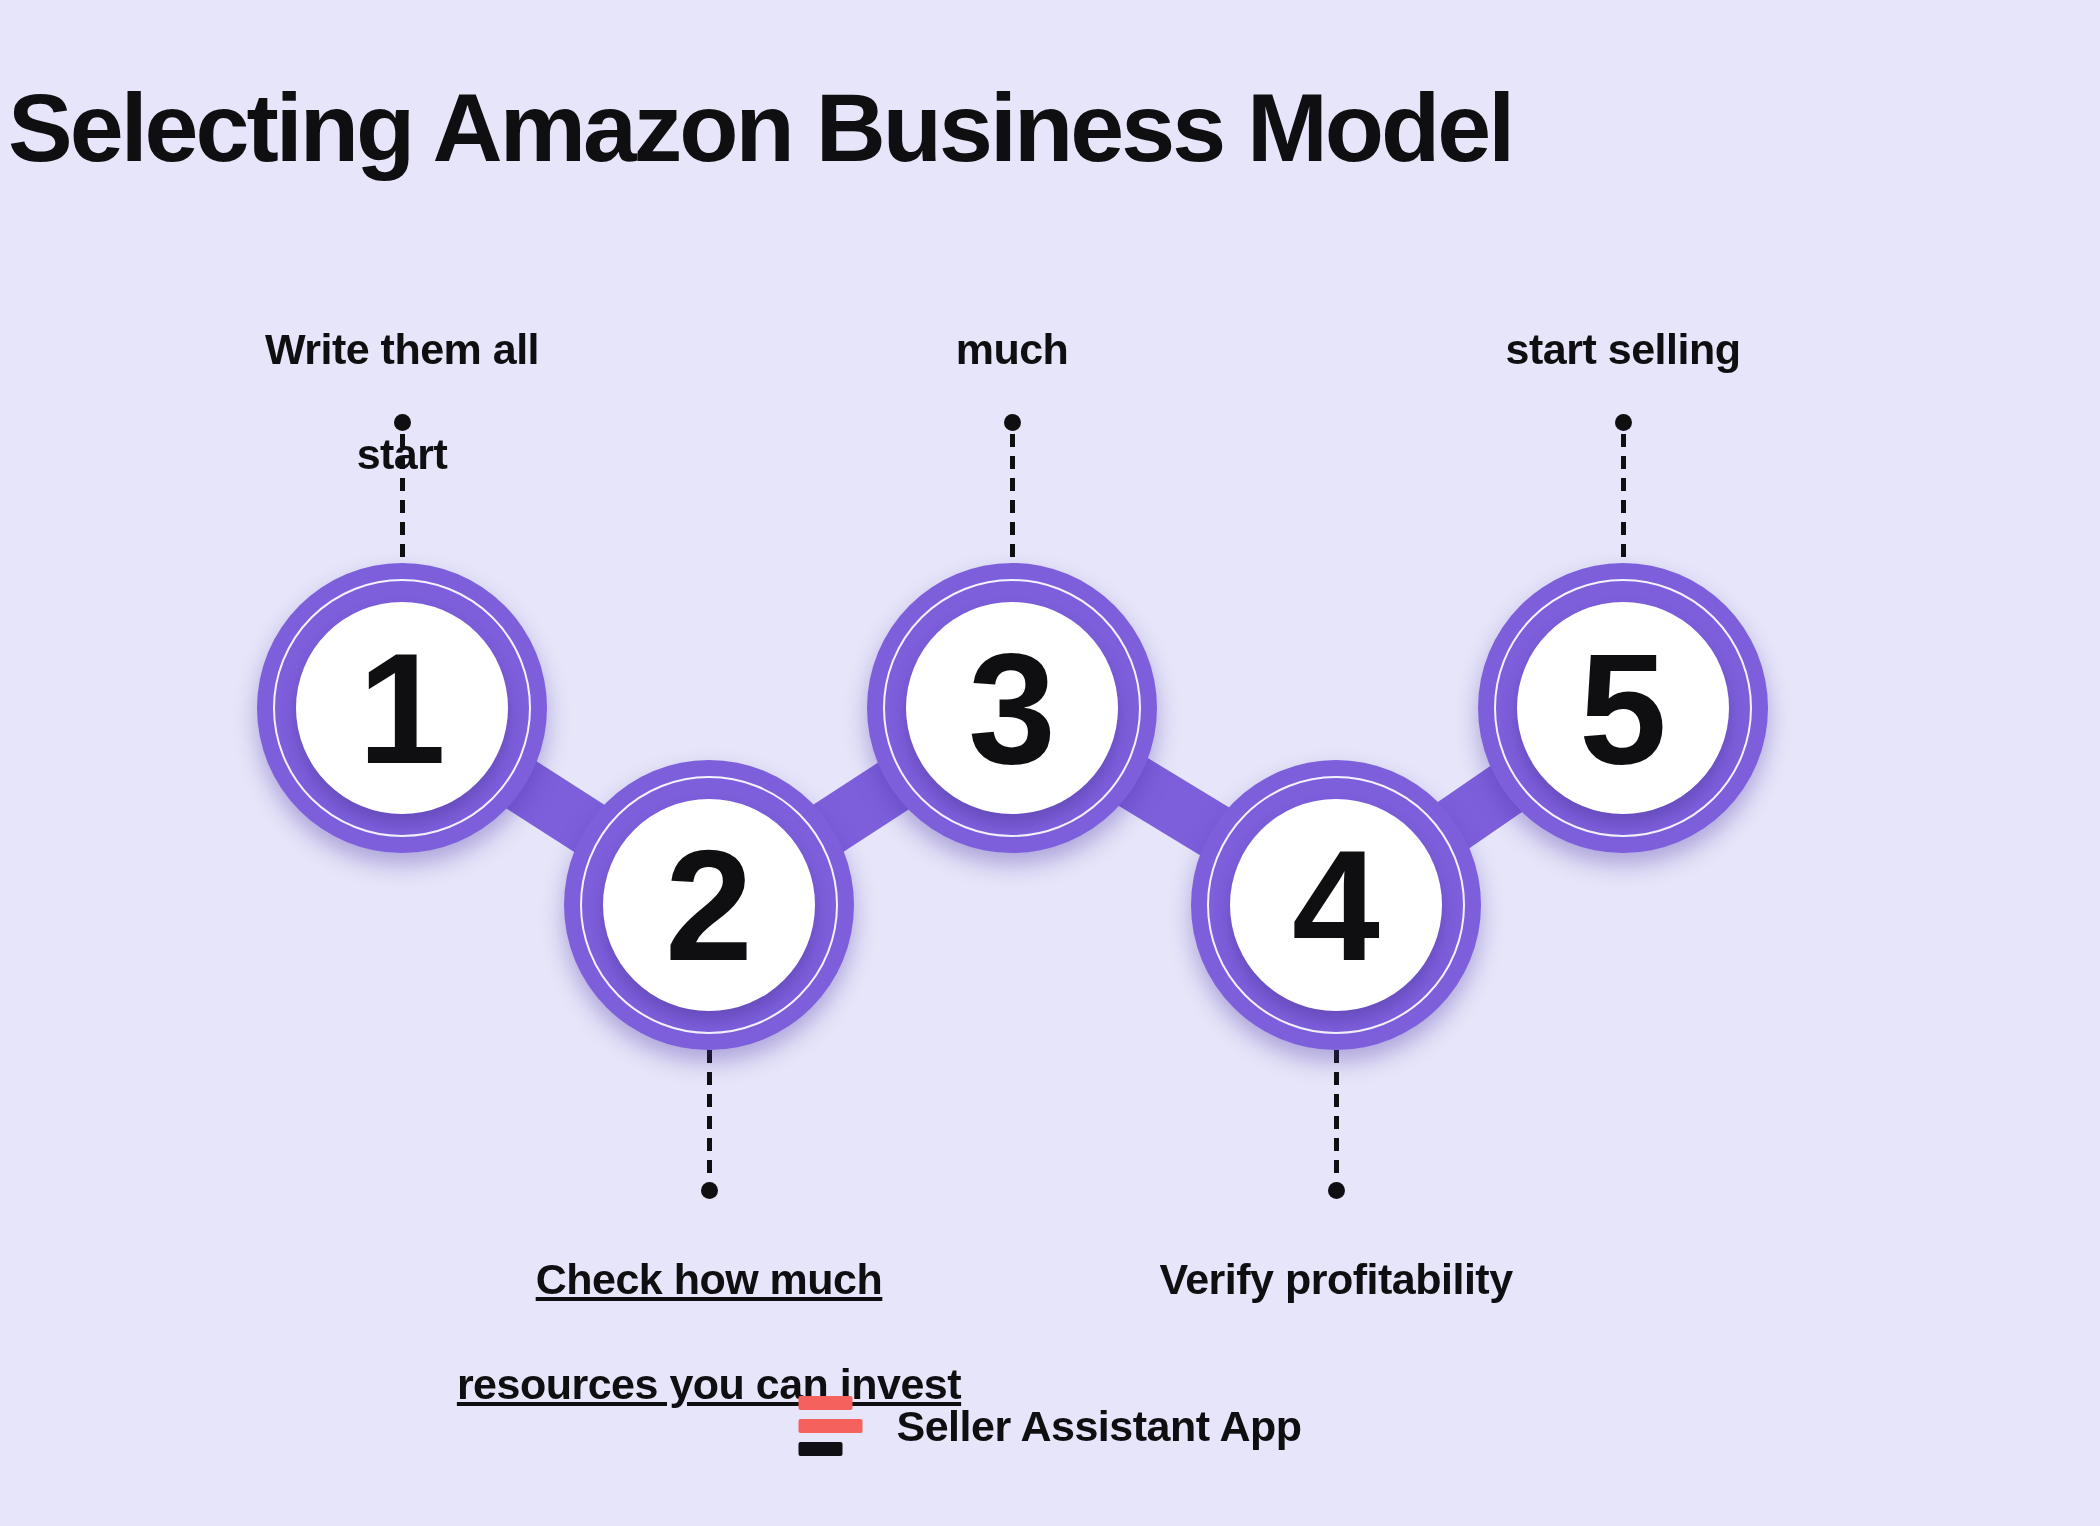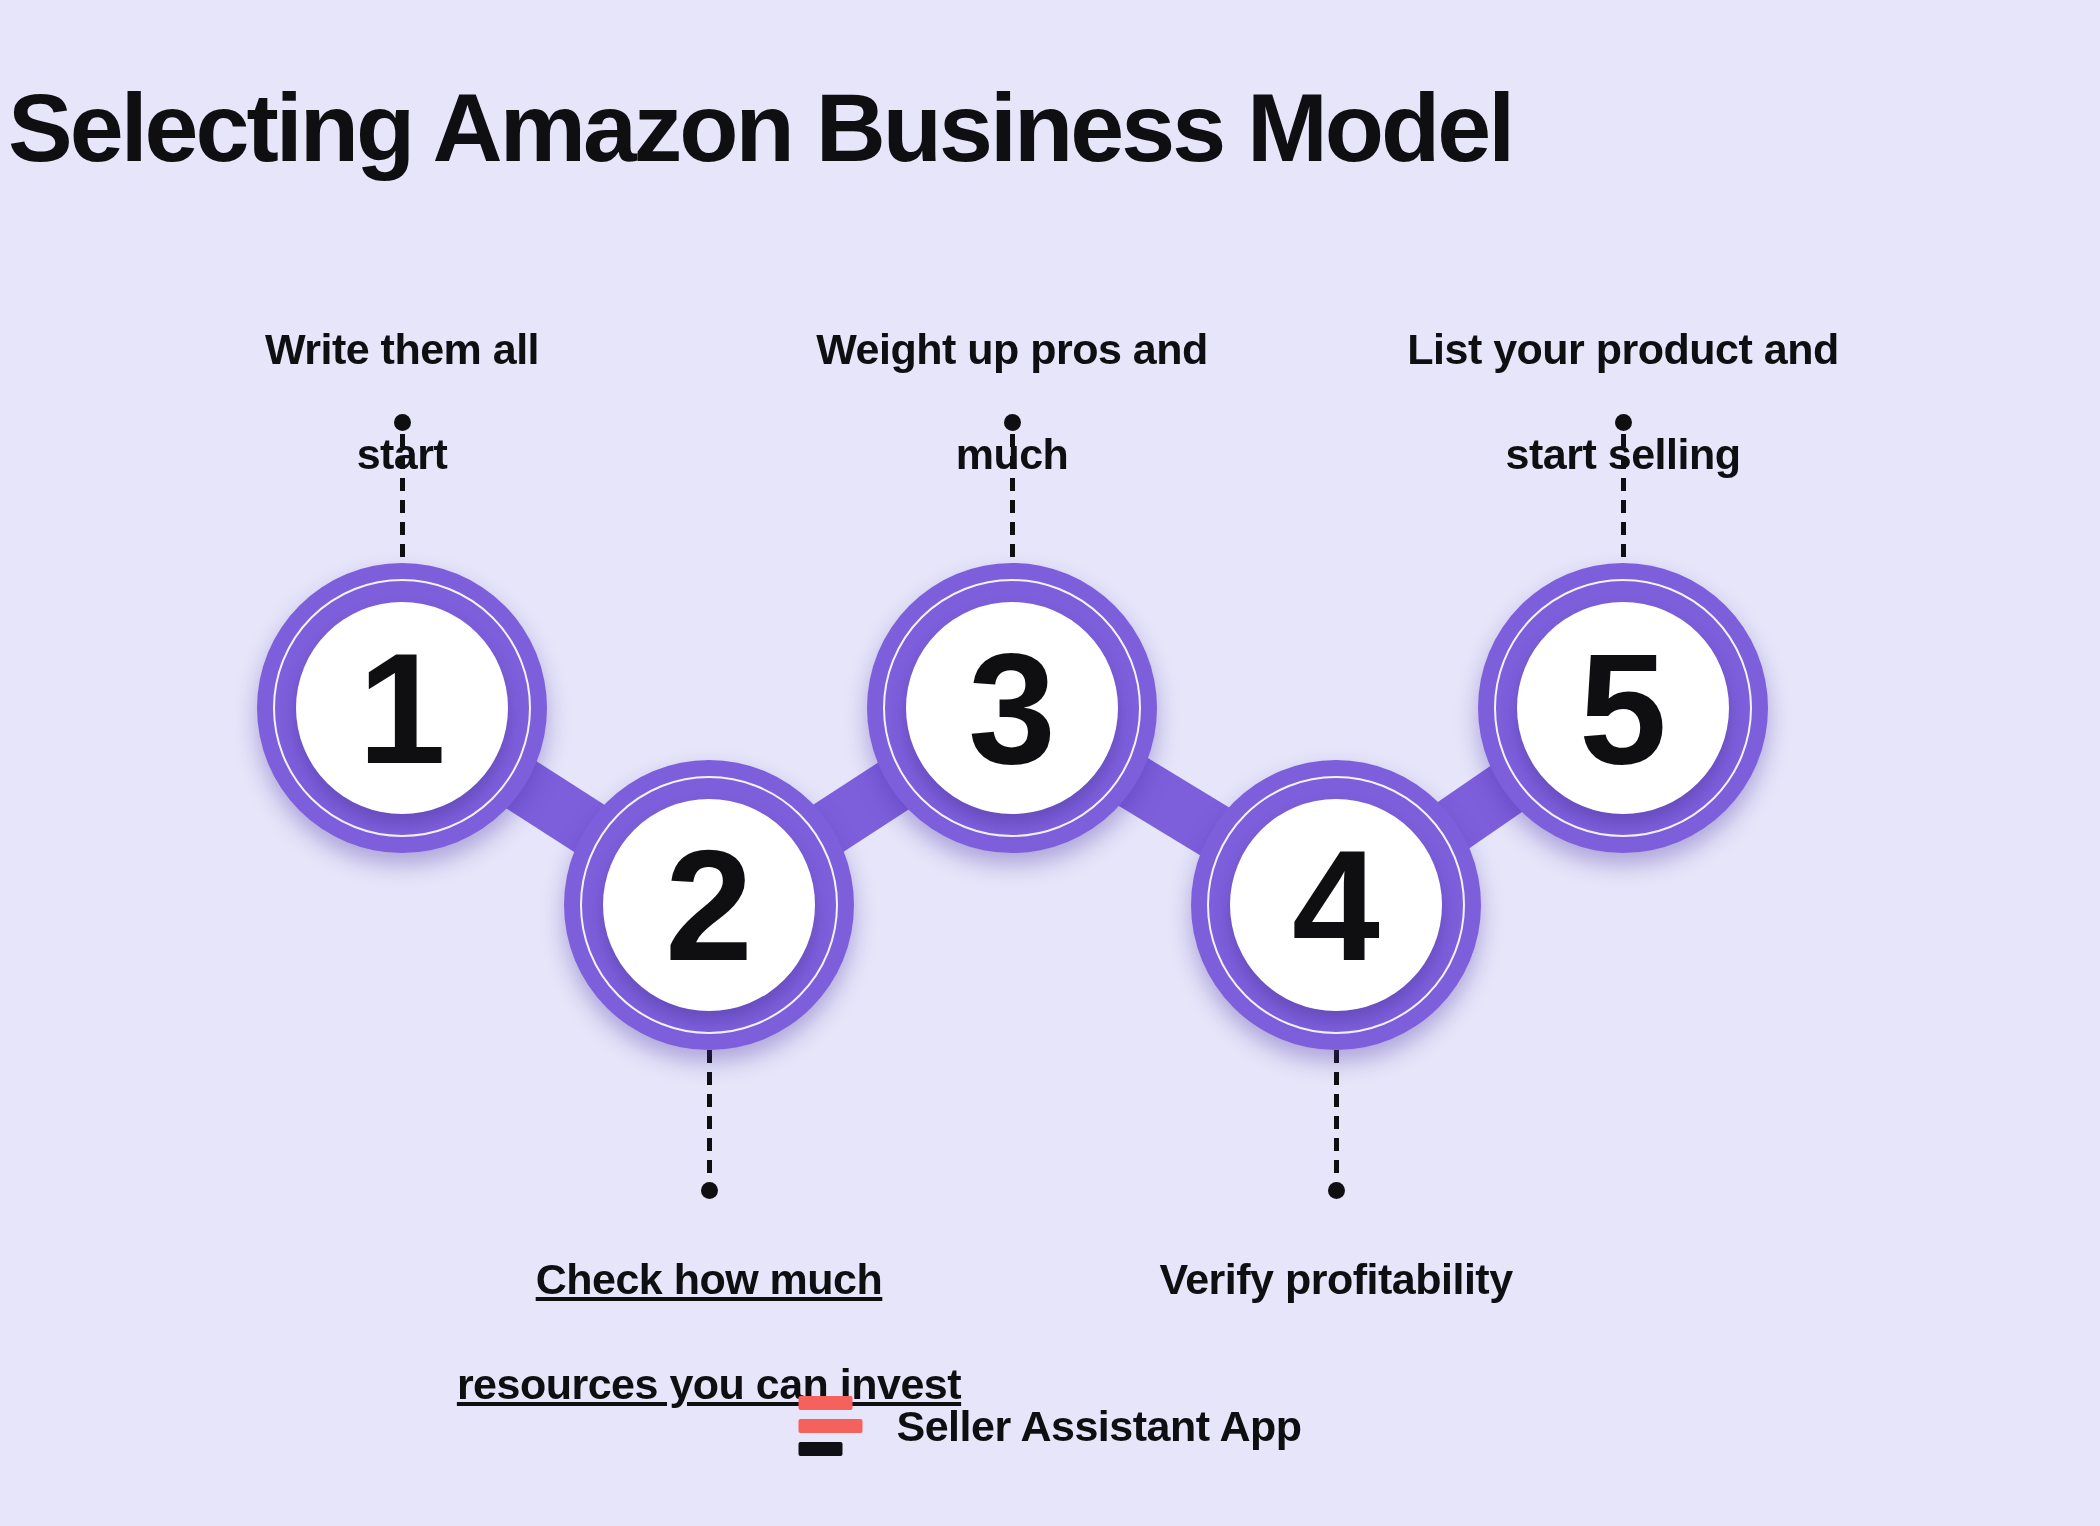--- a/index.html
+++ b/index.html
@@ -136,25 +136,23 @@
     <div class="disc">
       <span class="num">5</span>
     </div>
   </div>
 
   <div class="label" id="label1">
     <span>Write them all</span>
     <span>start</span>
   </div>
   <div class="label" id="label3">
-    <span>Weight up pros and</span>
     <span>much</span>
   </div>
   <div class="label" id="label5">
-    <span>List your product and</span>
     <span>start selling</span>
   </div>
   <div class="label" id="label2">
     <span>Check how much</span>
     <span>resources you can invest</span>
   </div>
   <div class="label" id="label4">
     <span>Verify profitability</span>
   </div>
 

